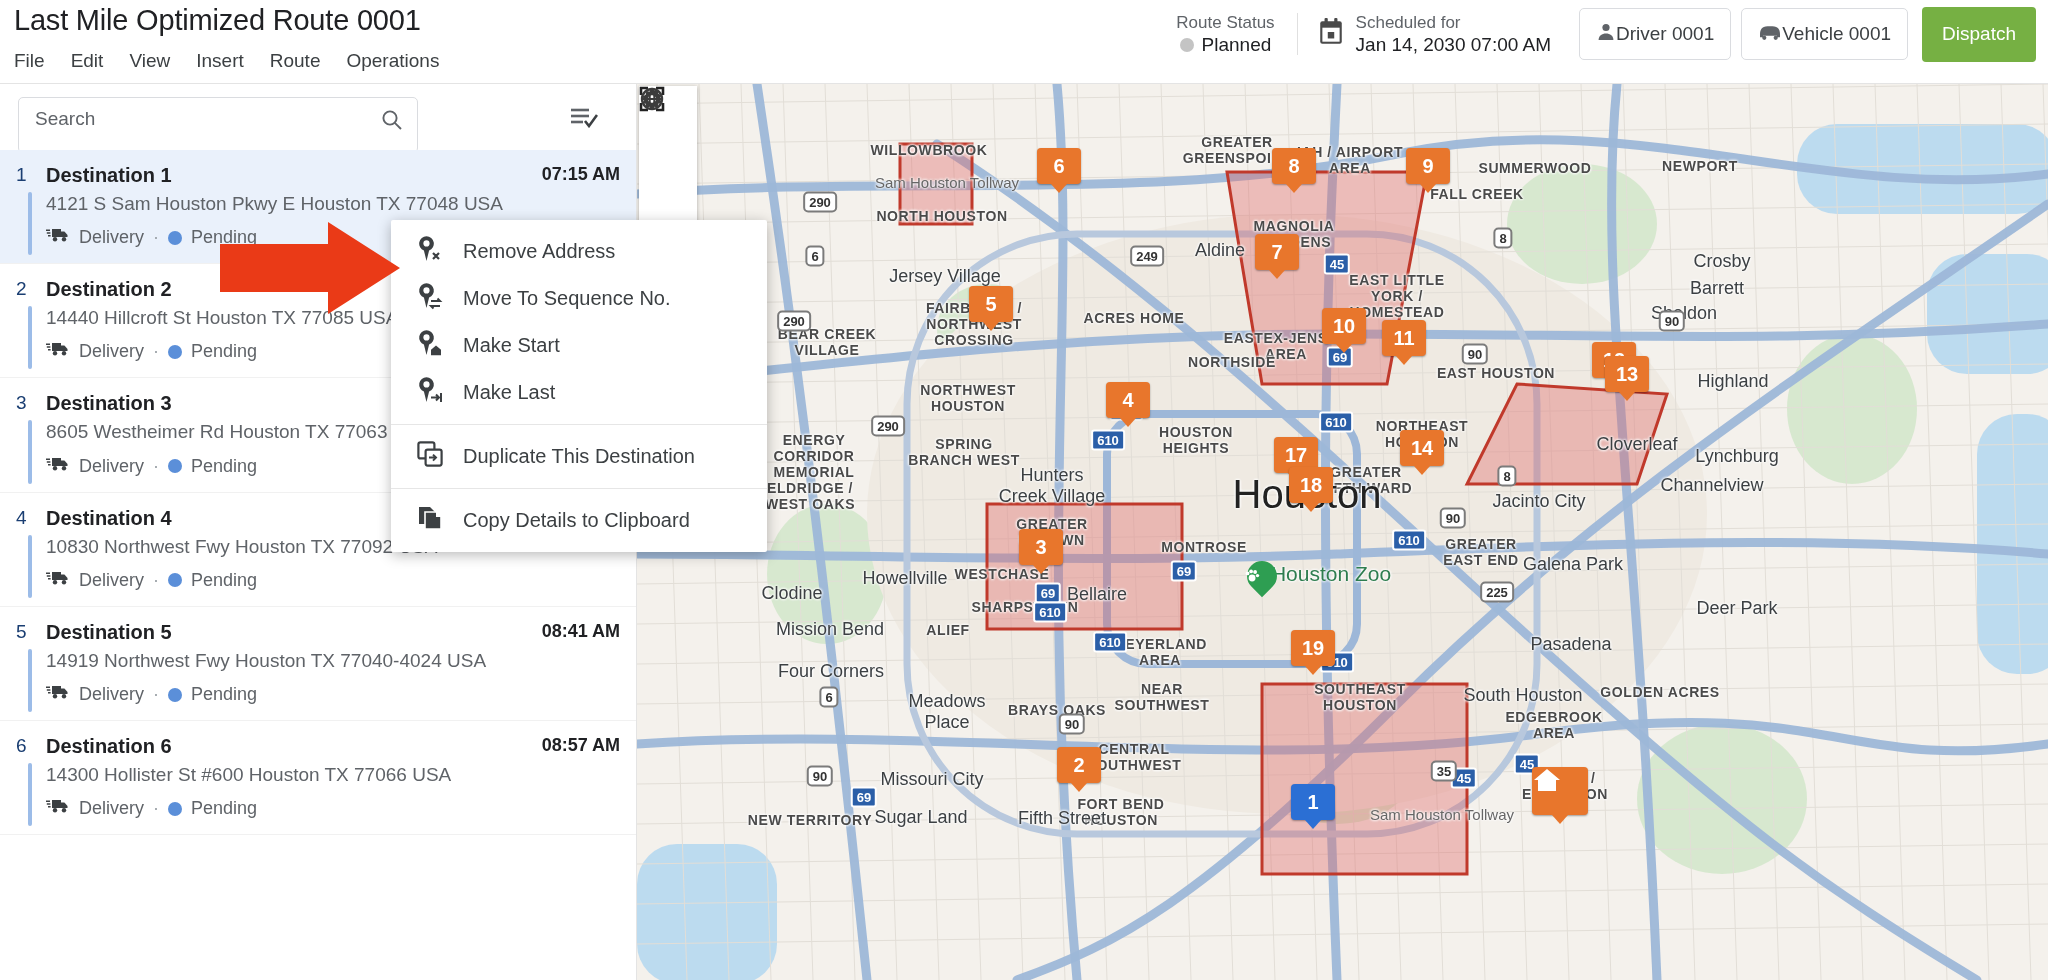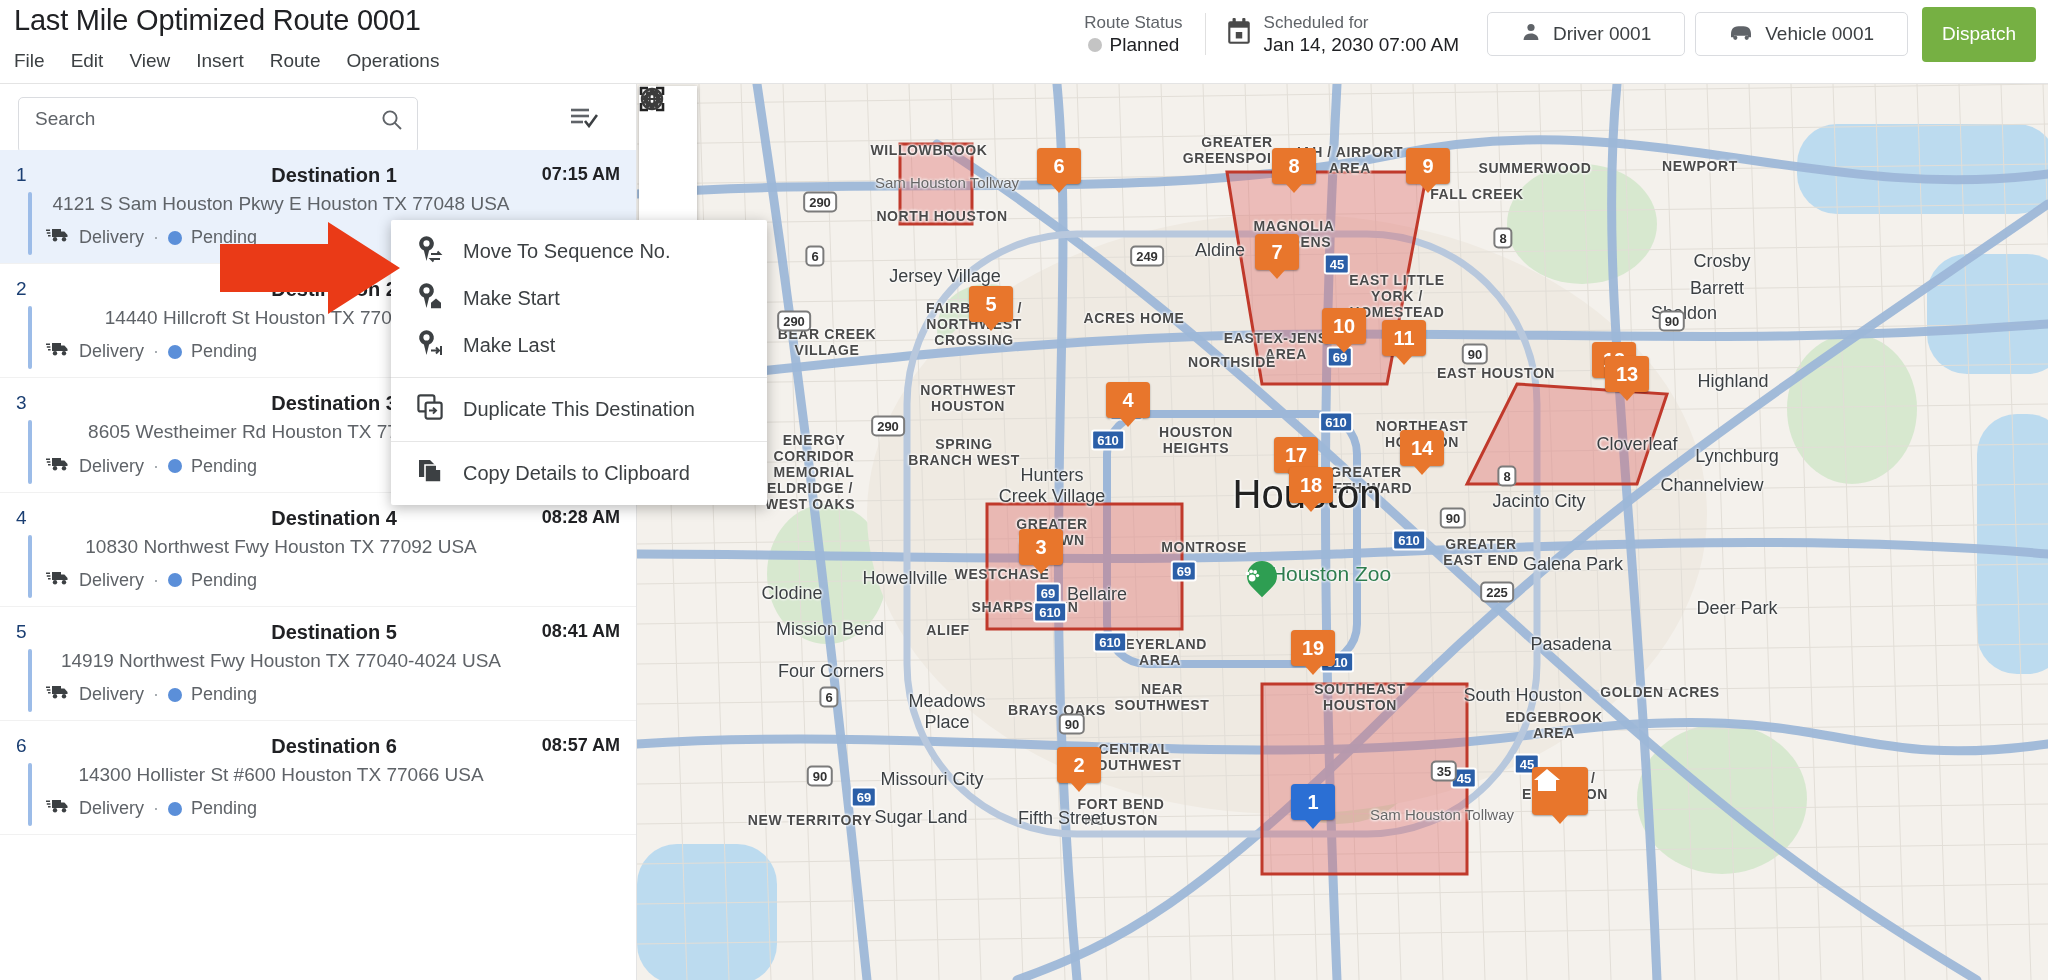--- a/index.html
+++ b/index.html
@@ -32,22 +32,22 @@
   }
   .status-block .lbl { font-size: 17px; color: #5f6368; }
   .status-block .val { font-size: 19px; color: #202124; display: flex; align-items: center; gap: 8px; }
   .dot-grey { width: 14px; height: 14px; border-radius: 50%; background: #c4c4c4; display: inline-block; }
   .vdiv { width: 1px; height: 42px; background: #e0e0e0; }
   .sched-block { display: flex; align-items: center; gap: 12px; padding: 0 18px 0 20px; }
   .sched-txt { display: flex; flex-direction: column; line-height: 1.25; }
   .sched-txt .lbl { font-size: 17px; color: #5f6368; }
   .sched-txt .val { font-size: 19px; color: #202124; }
   .chip {
-    display: flex; align-items: center; gap: 12px;
-    height: 44px; padding: 0 33px; margin-left: 10px;
+    display: flex; align-items: center; 
+    height: 52px; padding: 0 16px; margin-left: 10px;
     border: 1px solid #dadce0; border-radius: 5px; background: #fff;
     font-size: 19px; color: #3c4043; cursor: pointer; white-space: nowrap;
   }
   .btn-dispatch {
     height: 55px; padding: 0 20px; margin-left: 14px;
     background: #76b043; border: none; border-radius: 4px;
     color: #fff; font-size: 19px; font-family: inherit; cursor: pointer;
   }
 
   
@@ -77,21 +77,21 @@
   .dest.selected { background: #eaf1fb; }
   .dest .railwrap { width: 46px; flex: 0 0 46px; position: relative; }
   .dest .idx {
     position: absolute; left: 16px; top: 2px;
     font-size: 19px; color: #1a3e72; font-weight: 400;
   }
   .dest .rail {
     position: absolute; left: 28px; top: 30px; bottom: -6px; width: 4px;
     background: #9cbce8; border-radius: 2px;
   }
-  .dest .body { flex: 1; padding-right: 14px; position: relative; text-align: center; }
+  .dest .body { flex: 1; padding-right: 14px; position: relative; }
   .dest .name { font-size: 20px; font-weight: 700; color: #202124; line-height: 1.35; }
   .dest .addr { font-size: 19px; color: #5f6368; line-height: 1.38; margin-top: 2px; max-width: 470px; }
   .dest .meta { display: flex; align-items: center; gap: 9px; margin-top: 9px; font-size: 18px; color: #5f6368; }
   .dest .sep { color: #9aa0a6; }
   .dot-blue { width: 14px; height: 14px; border-radius: 50%; background: #5b8fd9; display: inline-block; }
   .dest .time {
     position: absolute; right: 16px; top: 2px;
     font-size: 18px; font-weight: 700; color: #202124;
   }
 
@@ -751,20 +751,30 @@
   <svg class="arrow" width="180" height="92" viewBox="0 0 180 92">
     <path d="M0 22 H108 V0 L180 46 L108 92 V70 H0 Z" fill="#ea3a17"></path>
   </svg>
 
   <div class="ctxmenu">
     <div class="ctxitem">
       <span>
         <svg width="26" height="28" viewBox="0 0 26 28">
             <path d="M9.5 1.2a7.4 7.4 0 00-2.6 14.3L9.5 26l2.6-10.5A7.4 7.4 0 009.5 1.2z" fill="#3c4043"></path>
             <circle cx="9.5" cy="8.4" r="3.1" fill="#fff"></circle>
+            <path d="M16 18l6 6M22 18l-6 6" stroke="#3c4043" stroke-width="2.2" fill="none"></path>
+          </svg>
+      </span>
+      <span>Remove Address</span>
+    </div>
+    <div class="ctxitem">
+      <span>
+        <svg width="26" height="28" viewBox="0 0 26 28">
+            <path d="M9.5 1.2a7.4 7.4 0 00-2.6 14.3L9.5 26l2.6-10.5A7.4 7.4 0 009.5 1.2z" fill="#3c4043"></path>
+            <circle cx="9.5" cy="8.4" r="3.1" fill="#fff"></circle>
             <path d="M14 19h9l-2.5-2.5M23 24h-9l2.5 2.5" stroke="#3c4043" stroke-width="2" fill="none"></path>
           </svg>
       </span>
       <span>Move To Sequence No.</span>
     </div>
     <div class="ctxitem">
       <span>
         <svg width="26" height="28" viewBox="0 0 26 28">
             <path d="M9.5 1.2a7.4 7.4 0 00-2.6 14.3L9.5 26l2.6-10.5A7.4 7.4 0 009.5 1.2z" fill="#3c4043"></path>
             <circle cx="9.5" cy="8.4" r="3.1" fill="#fff"></circle>

